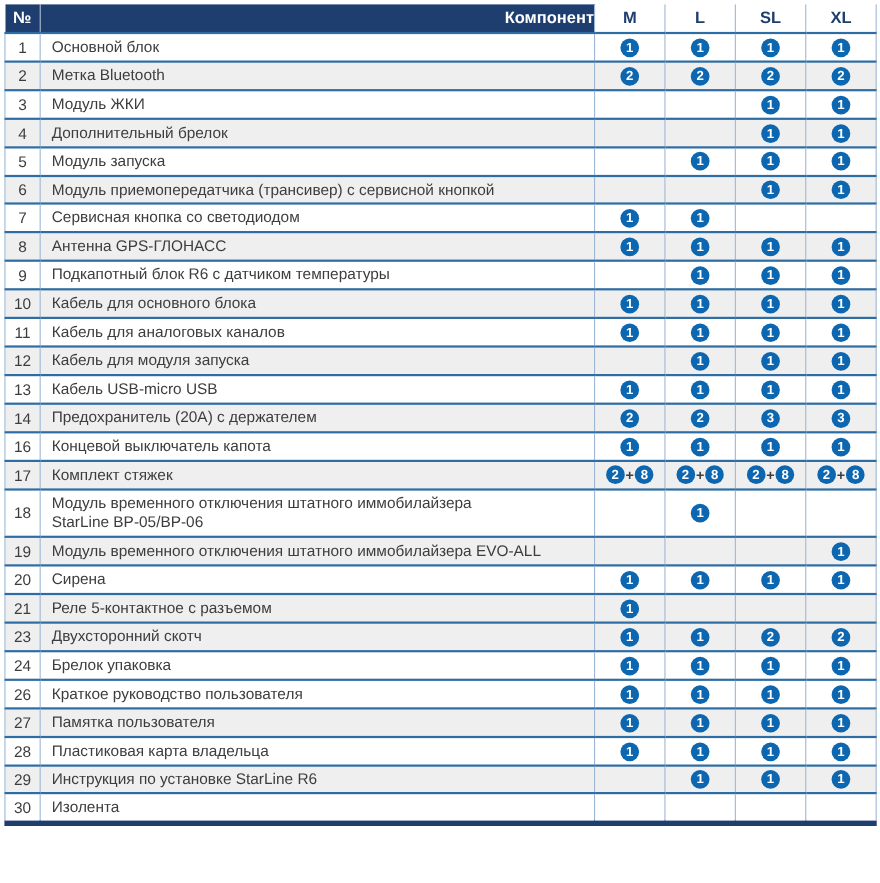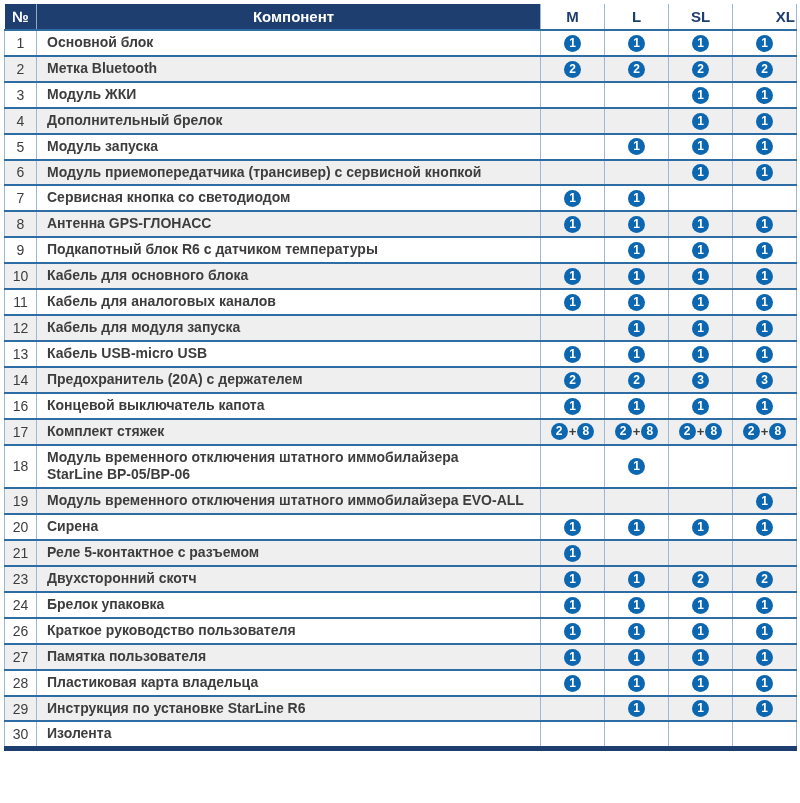--- a/index.html
+++ b/index.html
@@ -27,47 +27,46 @@
   th, td { border-bottom: 2px solid var(--steel); }
   th.dark-h {
     background: var(--navy);
     color: #ffffff;
     font-size: 15px;
     font-weight: bold;
     height: 26px;
     padding: 0;
   }
   th.num-h { border-right: 1px solid rgba(255,255,255,0.55); }
-  th.comp-h { text-align: center; padding-left: 10px; }
+  th.comp-h { text-align: right; padding-left: 10px; }
   th.size-h {
     background: #ffffff;
     color: var(--navy);
     font-size: 15px;
     font-weight: bold;
     border-left: 1px solid var(--lightline);
     text-align: center;
   }
-  th.size-h:last-child { border-right: 1px solid var(--lightline); text-align: right; }
+  th.size-h:last-child { border-right: 1px solid var(--lightline); }
   td {
     height: 23px;
     font-size: 14px;
     color: var(--text);
     padding: 0;
     background: #ffffff;
   }
   td.num-cell {
     text-align: center;
     border-left: 1px solid var(--lightline);
     border-right: 1px solid var(--lightline);
   }
   td.comp-cell {
     text-align: left;
     padding: 3px 8px 3px 10px;
     line-height: 1.28;
-    font-weight: bold;
   }
   td.qty-cell {
     text-align: center;
     border-left: 1px solid var(--lightline);
     white-space: nowrap;
   }
   td.qty-cell:last-child { border-right: 1px solid var(--lightline); }
   tr.shaded td { background: var(--gray); }
   .badge {
     display: inline-block;

